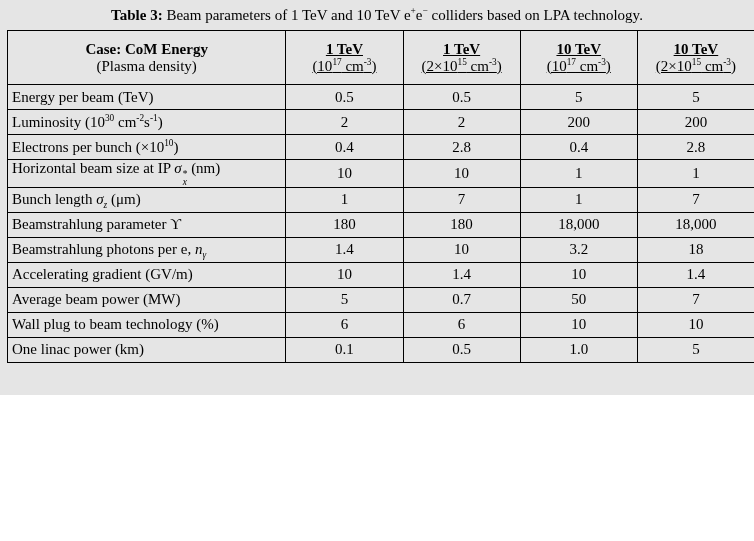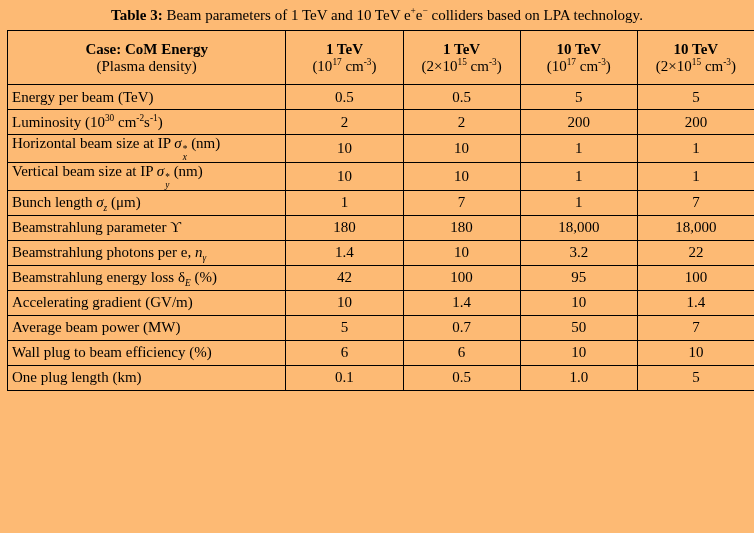--- a/index.html
+++ b/index.html
@@ -4,22 +4,22 @@
 <style>
   html, body {
     margin: 0;
     padding: 0;
     background: #ffffff;
     color: #000000;
     font-family: "Liberation Serif", serif;
   }
   .page {
     width: 754px;
-    height: 533px;
-    background: #fdba74;
+    height: 395px;
+    background: #e5e5e5;
     overflow: hidden;
   }
   .caption {
     text-align: center;
     font-size: 15px;
     padding: 7px 0 6px 0;
     white-space: nowrap;
   }
   .caption .bold { font-weight: bold; }
   table.params {
@@ -32,21 +32,21 @@
     border: 1px solid #000000;
     vertical-align: middle;
     font-size: 15px;
     overflow: hidden;
   }
   tr.header-row { height: 54px; }
   tbody tr { height: 25px; }
   th.case-cell { text-align: center; font-weight: normal; }
   .hl1 { font-weight: bold; }
   .hl2 { font-weight: normal; }
-  th.col-head { text-align: center; font-weight: normal; }
+  th.col-head { text-align: center; font-weight: normal; text-decoration: underline; }
   th.col-head .energy { font-weight: bold; }
   th.col-head .density { font-weight: normal; }
   td.lbl { text-align: left; padding: 0 18px 0 4px; }
   td.val { text-align: center; }
   sup, sub { font-size: 0.62em; line-height: 0; }
   .supsub {
     display: inline-flex;
     flex-direction: column;
     font-size: 0.62em;
     line-height: 0.85;
@@ -107,33 +107,30 @@
           <td class="val">5</td>
         </tr>
         <tr>
           <td class="lbl">Luminosity (10<sup>30</sup> cm<sup>-2</sup>s<sup>-1</sup>)</td>
           <td class="val">2</td>
           <td class="val">2</td>
           <td class="val">200</td>
           <td class="val">200</td>
         </tr>
         <tr>
+          <td class="lbl">Electrons per bunch (×10<sup>10</sup>)</td>
+          <td class="val">0.4</td>
+          <td class="val">2.8</td>
+          <td class="val">0.4</td>
+          <td class="val">2.8</td>
+        </tr>
+        <tr>
           <td class="lbl">Horizontal beam size at IP <i>σ</i><span class="supsub">
               <span>*</span>
               <span><i>x</i></span>
-            </span> (nm)</td>
-          <td class="val">10</td>
-          <td class="val">10</td>
-          <td class="val">1</td>
-          <td class="val">1</td>
-        </tr>
-        <tr>
-          <td class="lbl">Vertical beam size at IP <i>σ</i><span class="supsub">
-              <span>*</span>
-              <span><i>y</i></span>
             </span> (nm)</td>
           <td class="val">10</td>
           <td class="val">10</td>
           <td class="val">1</td>
           <td class="val">1</td>
         </tr>
         <tr>
           <td class="lbl">Bunch length <i>σ<sub>z</sub></i> (μm)</td>
           <td class="val">1</td>
           <td class="val">7</td>
@@ -145,52 +142,45 @@
           <td class="val">180</td>
           <td class="val">180</td>
           <td class="val">18,000</td>
           <td class="val">18,000</td>
         </tr>
         <tr>
           <td class="lbl">Beamstrahlung photons per e, <i>n<sub>γ</sub></i></td>
           <td class="val">1.4</td>
           <td class="val">10</td>
           <td class="val">3.2</td>
-          <td class="val">22</td>
-        </tr>
-        <tr>
-          <td class="lbl">Beamstrahlung energy loss δ<sub><i>E</i></sub> (%)</td>
-          <td class="val">42</td>
-          <td class="val">100</td>
-          <td class="val">95</td>
-          <td class="val">100</td>
+          <td class="val">18</td>
         </tr>
         <tr>
           <td class="lbl">Accelerating gradient (GV/m)</td>
           <td class="val">10</td>
           <td class="val">1.4</td>
           <td class="val">10</td>
           <td class="val">1.4</td>
         </tr>
         <tr>
           <td class="lbl">Average beam power (MW)</td>
           <td class="val">5</td>
           <td class="val">0.7</td>
           <td class="val">50</td>
           <td class="val">7</td>
         </tr>
         <tr>
-          <td class="lbl">Wall plug to beam efficiency (%)</td>
+          <td class="lbl">Wall plug to beam technology (%)</td>
           <td class="val">6</td>
           <td class="val">6</td>
           <td class="val">10</td>
           <td class="val">10</td>
         </tr>
         <tr>
-          <td class="lbl">One plug length (km)</td>
+          <td class="lbl">One linac power (km)</td>
           <td class="val">0.1</td>
           <td class="val">0.5</td>
           <td class="val">1.0</td>
           <td class="val">5</td>
         </tr>
       </tbody>
   </table>
 
 </div>
 

